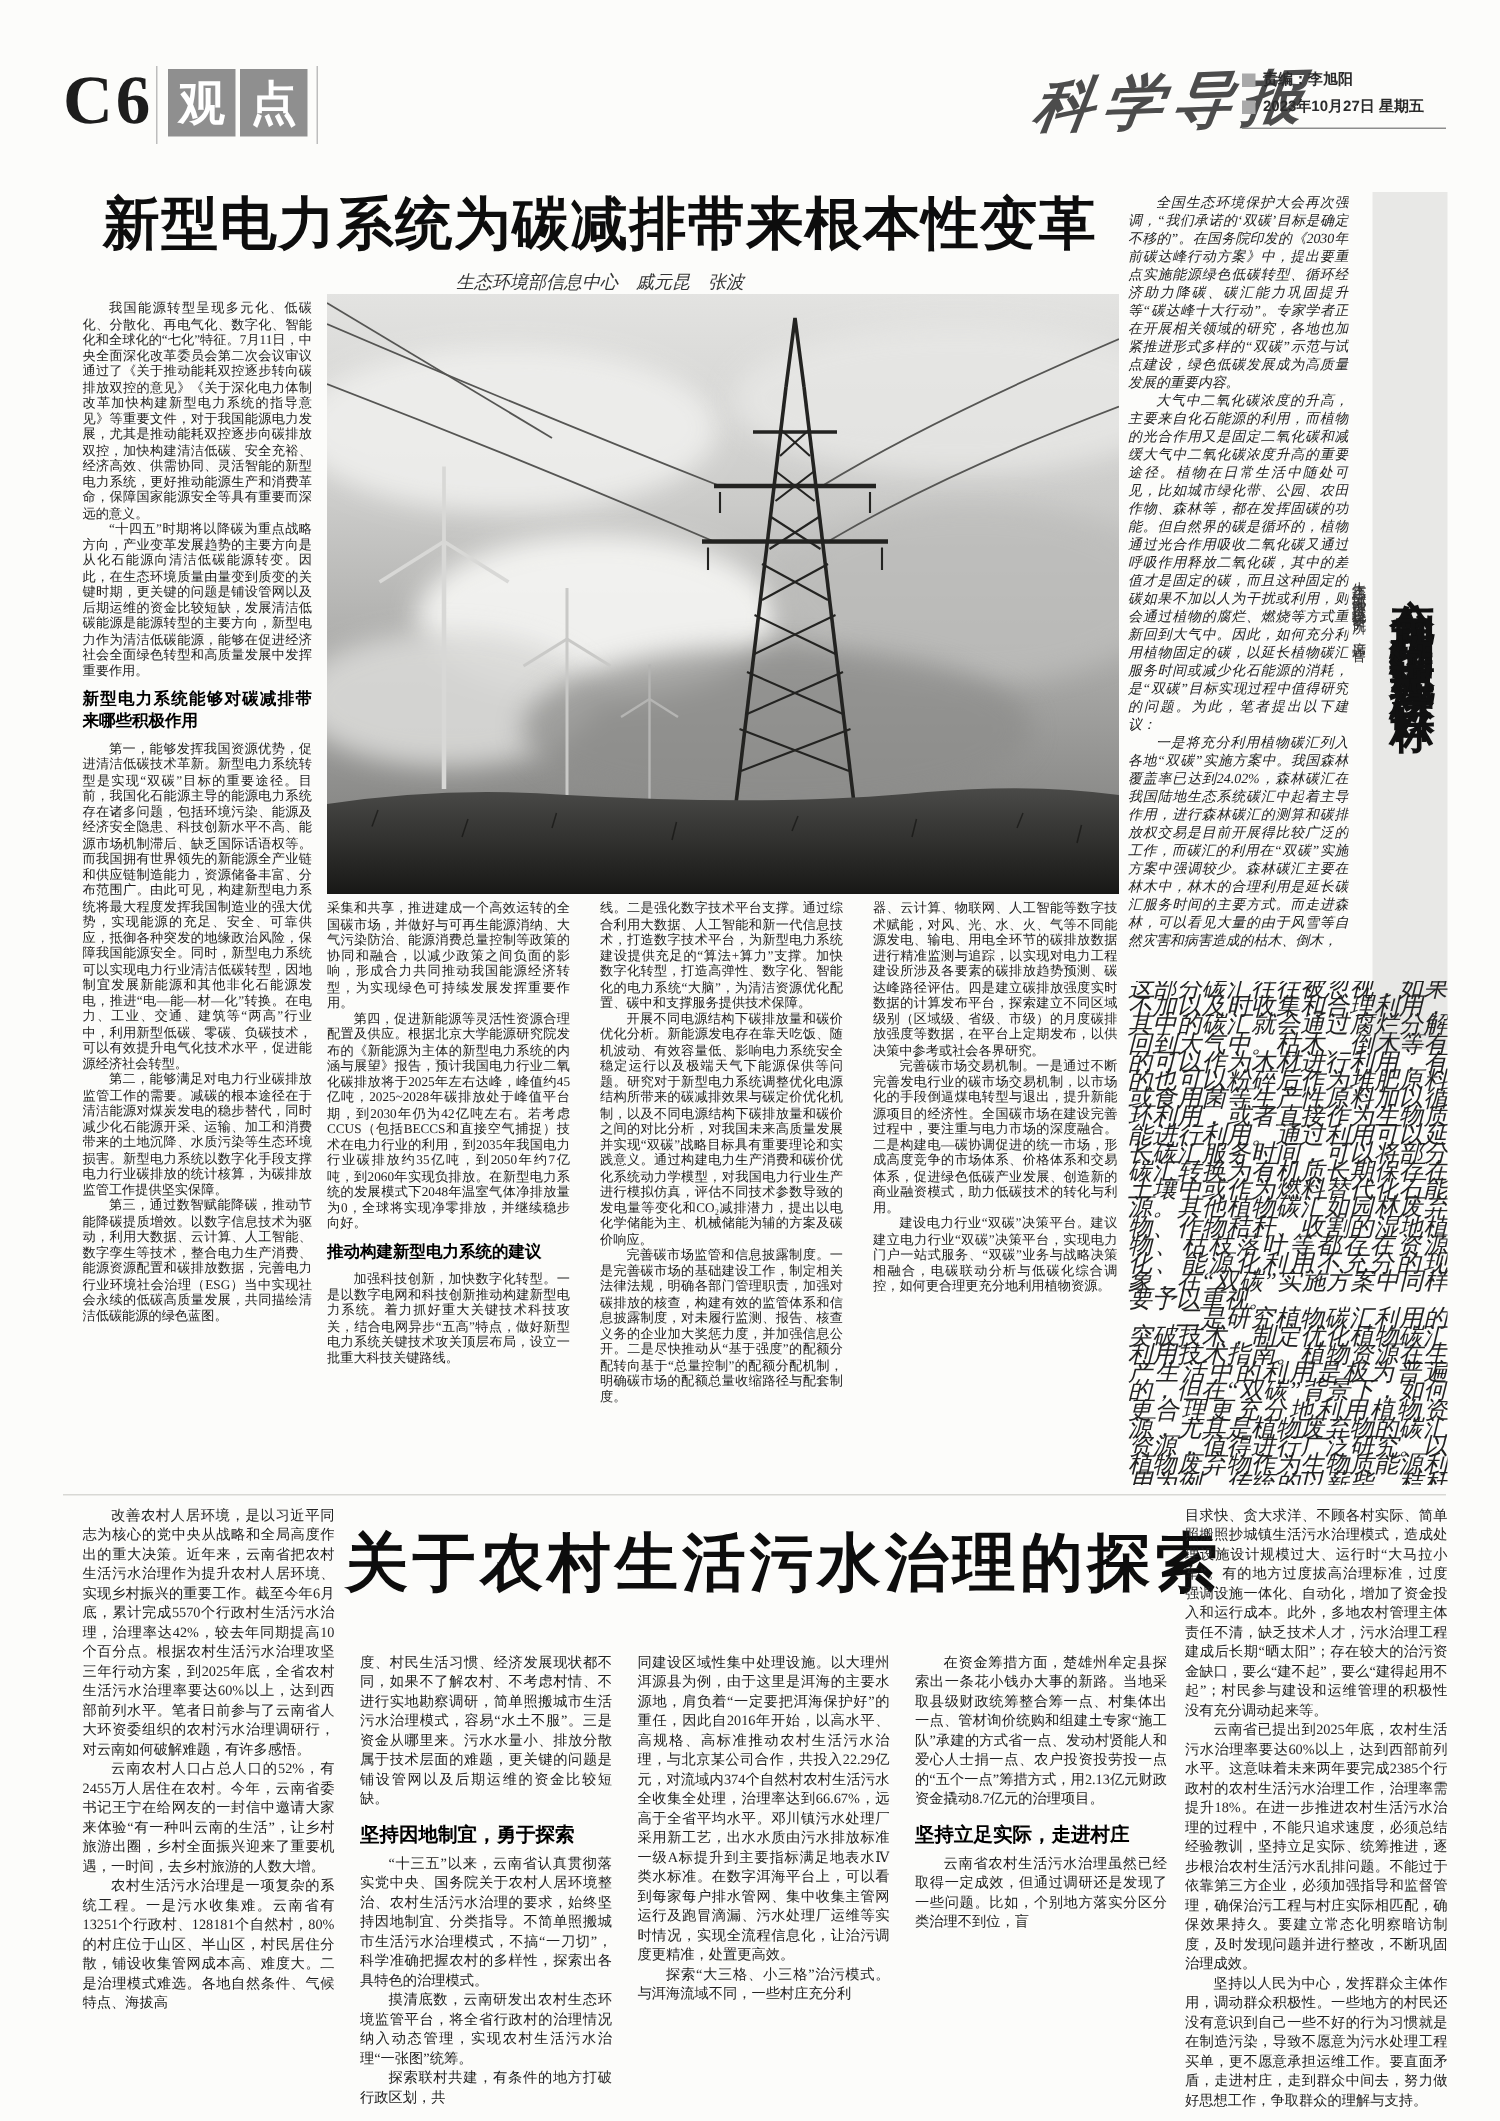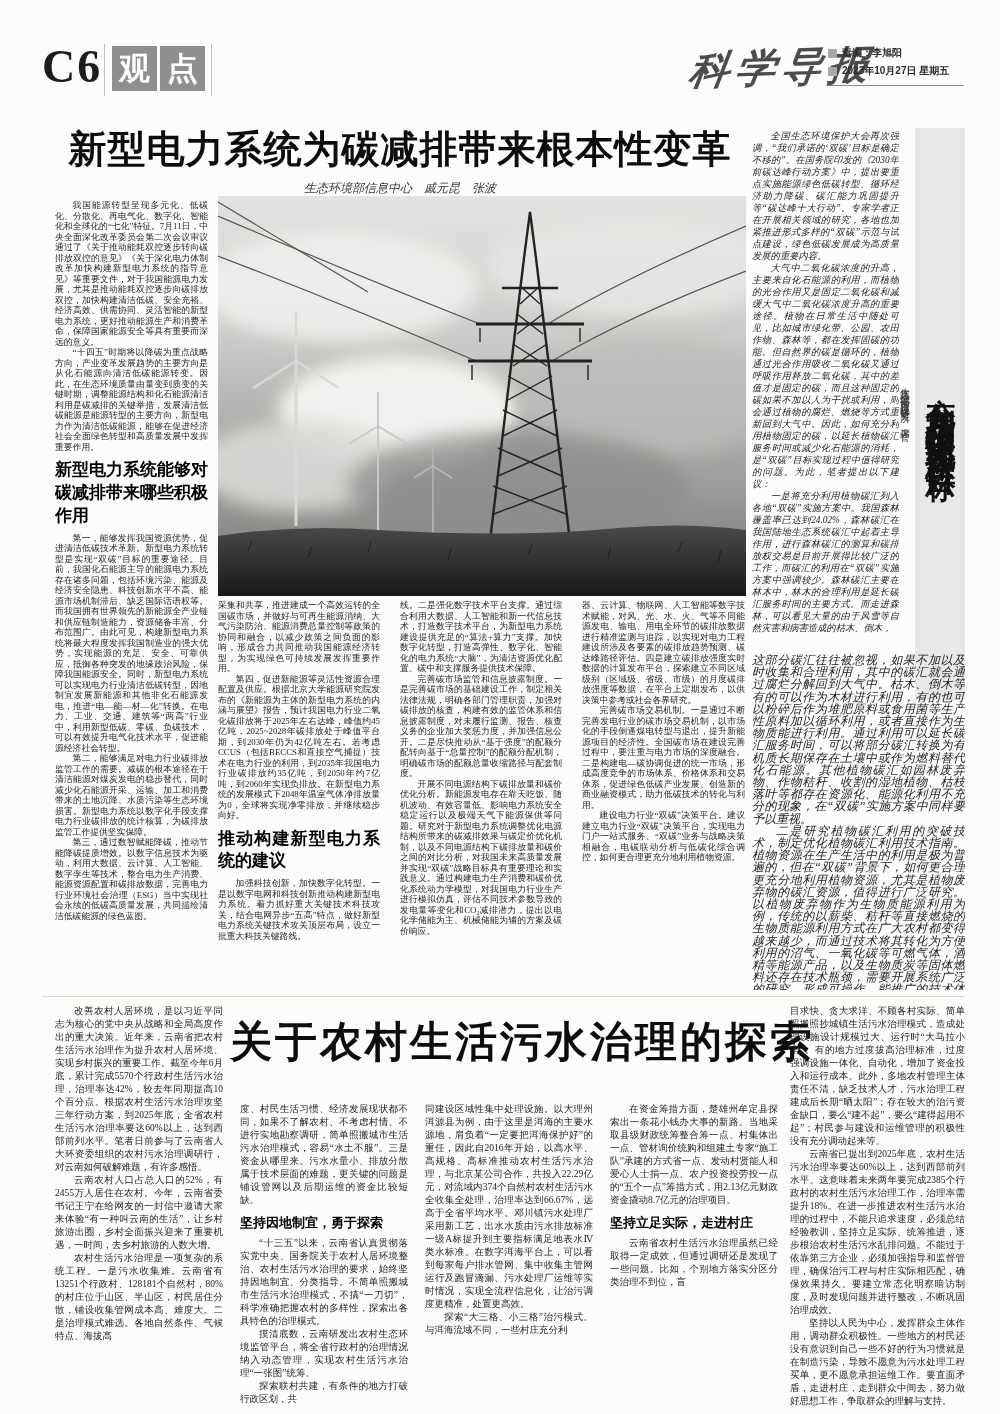--- a/index.html
+++ b/index.html
@@ -24,30 +24,30 @@
   .col .cont{text-indent:0;}
   .col .subhead{font-family:"Liberation Sans","DejaVu Sans",sans-serif;font-weight:bold;color:#000;
                 text-indent:0;margin:7px 0 5px;line-height:1.35;}
   
   .main-headline{position:absolute;left:55px;top:124px;width:690px;text-align:center;
                  font-family:"Liberation Sans","DejaVu Sans",sans-serif;font-weight:900;font-size:38px;
                  letter-spacing:1px;color:#0d0d0d;white-space:nowrap;}
   .main-byline{position:absolute;left:55px;top:180px;width:690px;text-align:center;
                font-style:italic;font-size:12px;color:#333;}
   .mcol{font-size:8.8px;line-height:10.5px;color:#222;}
-  .mcol .subhead{font-size:17px;}
+  .mcol .subhead{font-size:11px;}
   #m-col1{left:55px;top:200px;width:153px;height:757px;}
   #m-col2{left:218px;top:600px;width:162px;height:357px;}
   #m-col3{left:400px;top:600px;width:162px;height:357px;}
   #m-col4{left:582px;top:600px;width:163px;height:357px;}
   .photo{position:absolute;left:218px;top:196px;width:528px;height:400px;background:#cfcfcf;overflow:hidden;}
   
   .rcol{font-style:italic;font-size:9.3px;line-height:12px;color:#222;}
   #r-col{left:752px;top:130px;width:147px;height:520px;}
-  #r-full{left:752px;top:654px;width:213px;height:336px;font-size:12px;line-height:12.2px;}
+  #r-full{left:752px;top:654px;width:213px;height:336px;font-size:16px;line-height:12.2px;}
   .vtitle-strip{position:absolute;left:915px;top:128px;width:50px;height:572px;background:#e8e8e6;
                 display:flex;align-items:center;justify-content:center;}
   .vtitle{writing-mode:vertical-rl;font-family:"Liberation Serif","DejaVu Serif",serif;font-weight:bold;
           font-size:30px;letter-spacing:5px;color:#111;white-space:nowrap;}
   .vbyline{position:absolute;left:898px;top:380px;height:290px;writing-mode:vertical-rl;
            font-size:9.5px;letter-spacing:2px;color:#333;font-family:"Liberation Sans",sans-serif;}
   
   .divider{position:absolute;left:42px;top:996px;width:922px;height:1px;background:#d8d8d4;}
   .bottom-headline{position:absolute;left:230px;top:1014px;width:540px;text-align:center;
                    font-weight:bold;font-size:42px;letter-spacing:3px;color:#0d0d0d;white-space:nowrap;}
@@ -83,21 +83,21 @@
       <span class="sq"></span>
       <span>2023年10月27日 星期五</span>
     </div>
   </div>
 
   <div class="main-headline">新型电力系统为碳减排带来根本性变革</div>
   <div class="main-byline">生态环境部信息中心　戚元昆　张波</div>
 
   <div id="m-col1" class="col mcol">
       <p class="para">我国能源转型呈现多元化、低碳化、分散化、再电气化、数字化、智能化和全球化的“七化”特征。7月11日，中央全面深化改革委员会第二次会议审议通过了《关于推动能耗双控逐步转向碳排放双控的意见》《关于深化电力体制改革加快构建新型电力系统的指导意见》等重要文件，对于我国能源电力发展，尤其是推动能耗双控逐步向碳排放双控，加快构建清洁低碳、安全充裕、经济高效、供需协同、灵活智能的新型电力系统，更好推动能源生产和消费革命，保障国家能源安全等具有重要而深远的意义。</p>
-      <p class="para">“十四五”时期将以降碳为重点战略方向，产业变革发展趋势的主要方向是从化石能源向清洁低碳能源转变。因此，在生态环境质量由量变到质变的关键时期，调整能源结构和化石能源清洁利用是碳减排的关键举措，发展清洁低碳能源是能源转型的主要方向，新型电力作为清洁低碳能源，能够在促进经济社会全面绿色转型和高质量发展中发挥重要作用。</p>
+      <p class="para">“十四五”时期将以降碳为重点战略方向，产业变革发展趋势的主要方向是从化石能源向清洁低碳能源转变。因此，在生态环境质量由量变到质变的关键时期，更关键的问题是铺设管网以及后期运维的资金比较短缺，发展清洁低碳能源是能源转型的主要方向，新型电力作为清洁低碳能源，能够在促进经济社会全面绿色转型和高质量发展中发挥重要作用。</p>
       <h3 class="subhead">新型电力系统能够对碳减排带来哪些积极作用</h3>
       <p class="para">第一，能够发挥我国资源优势，促进清洁低碳技术革新。新型电力系统转型是实现“双碳”目标的重要途径。目前，我国化石能源主导的能源电力系统存在诸多问题，包括环境污染、能源及经济安全隐患、科技创新水平不高、能源市场机制滞后、缺乏国际话语权等。而我国拥有世界领先的新能源全产业链和供应链制造能力，资源储备丰富、分布范围广。由此可见，构建新型电力系统将最大程度发挥我国制造业的强大优势，实现能源的充足、安全、可靠供应，抵御各种突发的地缘政治风险，保障我国能源安全。同时，新型电力系统可以实现电力行业清洁低碳转型，因地制宜发展新能源和其他非化石能源发电，推进“电—能—材—化”转换。在电力、工业、交通、建筑等“两高”行业中，利用新型低碳、零碳、负碳技术，可以有效提升电气化技术水平，促进能源经济社会转型。</p>
       <p class="para">第二，能够满足对电力行业碳排放监管工作的需要。减碳的根本途径在于清洁能源对煤炭发电的稳步替代，同时减少化石能源开采、运输、加工和消费带来的土地沉降、水质污染等生态环境损害。新型电力系统以数字化手段支撑电力行业碳排放的统计核算，为碳排放监管工作提供坚实保障。</p>
       <p class="para">第三，通过数智赋能降碳，推动节能降碳提质增效。以数字信息技术为驱动，利用大数据、云计算、人工智能、数字孪生等技术，整合电力生产消费、能源资源配置和碳排放数据，完善电力行业环境社会治理（ESG）当中实现社会永续的低碳高质量发展，共同描绘清洁低碳能源的绿色蓝图。</p>
     </div>
 
   <div class="photo">
     <svg width="528" height="400" viewBox="0 0 528 400">
       <defs>
         <linearGradient id="sky" x1="0" y1="0" x2="0" y2="1">
@@ -193,22 +193,22 @@
   </div>
 
   <div id="m-col2" class="col mcol">
       <p class="cont">采集和共享，推进建成一个高效运转的全国碳市场，并做好与可再生能源消纳、大气污染防治、能源消费总量控制等政策的协同和融合，以减少政策之间负面的影响，形成合力共同推动我国能源经济转型，为实现绿色可持续发展发挥重要作用。</p>
       <p class="para">第四，促进新能源等灵活性资源合理配置及供应。根据北京大学能源研究院发布的《新能源为主体的新型电力系统的内涵与展望》报告，预计我国电力行业二氧化碳排放将于2025年左右达峰，峰值约45亿吨，2025~2028年碳排放处于峰值平台期，到2030年仍为42亿吨左右。若考虑CCUS（包括BECCS和直接空气捕捉）技术在电力行业的利用，到2035年我国电力行业碳排放约35亿吨，到2050年约7亿吨，到2060年实现负排放。在新型电力系统的发展模式下2048年温室气体净排放量为0，全球将实现净零排放，并继续稳步向好。</p>
       <h3 class="subhead">推动构建新型电力系统的建议</h3>
       <p class="para">加强科技创新，加快数字化转型。一是以数字电网和科技创新推动构建新型电力系统。着力抓好重大关键技术科技攻关，结合电网异步“五高”特点，做好新型电力系统关键技术攻关顶层布局，设立一批重大科技关键路线。</p>
     </div>
   <div id="m-col3" class="col mcol">
       <p class="cont">线。二是强化数字技术平台支撑。通过综合利用大数据、人工智能和新一代信息技术，打造数字技术平台，为新型电力系统建设提供充足的“算法+算力”支撑。加快数字化转型，打造高弹性、数字化、智能化的电力系统“大脑”，为清洁资源优化配置、碳中和支撑服务提供技术保障。</p>
+      <p class="para">开展不同电源结构下碳排放量和碳价优化分析。新能源发电存在靠天吃饭、随机波动、有效容量低、影响电力系统安全稳定运行以及极端天气下能源保供等问题。研究对于新型电力系统调整优化电源结构所带来的碳减排效果与碳定价优化机制，以及不同电源结构下碳排放量和碳价之间的对比分析，对我国未来高质量发展并实现“双碳”战略目标具有重要理论和实践意义。通过构建电力生产消费和碳价优化系统动力学模型，对我国电力行业生产进行模拟仿真，评估不同技术参数导致的发电量等变化和CO₂减排潜力，提出以电化学储能为主、机械储能为辅的方案及碳价响应。</p>
       <p class="para">完善碳市场监管和信息披露制度。一是完善碳市场的基础建设工作，制定相关法律法规，明确各部门管理职责，加强对碳排放的核查，构建有效的监管体系和信息披露制度，对未履行监测、报告、核查义务的企业加大奖惩力度，并加强信息公开。二是尽快推动从“基于强度”的配额分配转向基于“总量控制”的配额分配机制，明确碳市场的配额总量收缩路径与配套制度。</p>
-      <p class="para">开展不同电源结构下碳排放量和碳价优化分析。新能源发电存在靠天吃饭、随机波动、有效容量低、影响电力系统安全稳定运行以及极端天气下能源保供等问题。研究对于新型电力系统调整优化电源结构所带来的碳减排效果与碳定价优化机制，以及不同电源结构下碳排放量和碳价之间的对比分析，对我国未来高质量发展并实现“双碳”战略目标具有重要理论和实践意义。通过构建电力生产消费和碳价优化系统动力学模型，对我国电力行业生产进行模拟仿真，评估不同技术参数导致的发电量等变化和CO₂减排潜力，提出以电化学储能为主、机械储能为辅的方案及碳价响应。</p>
     </div>
   <div id="m-col4" class="col mcol">
       <p class="cont">器、云计算、物联网、人工智能等数字技术赋能，对风、光、水、火、气等不同能源发电、输电、用电全环节的碳排放数据进行精准监测与追踪，以实现对电力工程建设所涉及各要素的碳排放趋势预测、碳达峰路径评估。四是建立碳排放强度实时数据的计算发布平台，探索建立不同区域级别（区域级、省级、市级）的月度碳排放强度等数据，在平台上定期发布，以供决策中参考或社会各界研究。</p>
       <p class="para">完善碳市场交易机制。一是通过不断完善发电行业的碳市场交易机制，以市场化的手段倒逼煤电转型与退出，提升新能源项目的经济性。全国碳市场在建设完善过程中，要注重与电力市场的深度融合。二是构建电—碳协调促进的统一市场，形成高度竞争的市场体系、价格体系和交易体系，促进绿色低碳产业发展、创造新的商业融资模式，助力低碳技术的转化与利用。</p>
       <p class="para">建设电力行业“双碳”决策平台。建议建立电力行业“双碳”决策平台，实现电力门户一站式服务、“双碳”业务与战略决策相融合，电碳联动分析与低碳化综合调控，如何更合理更充分地利用植物资源。</p>
     </div>
 
   <div id="r-col" class="col rcol">
       <p class="para">全国生态环境保护大会再次强调，“我们承诺的‘双碳’目标是确定不移的”。在国务院印发的《2030年前碳达峰行动方案》中，提出要重点实施能源绿色低碳转型、循环经济助力降碳、碳汇能力巩固提升等“碳达峰十大行动”。专家学者正在开展相关领域的研究，各地也加紧推进形式多样的“双碳”示范与试点建设，绿色低碳发展成为高质量发展的重要内容。</p>
       <p class="para">大气中二氧化碳浓度的升高，主要来自化石能源的利用，而植物的光合作用又是固定二氧化碳和减缓大气中二氧化碳浓度升高的重要途径。植物在日常生活中随处可见，比如城市绿化带、公园、农田作物、森林等，都在发挥固碳的功能。但自然界的碳是循环的，植物通过光合作用吸收二氧化碳又通过呼吸作用释放二氧化碳，其中的差值才是固定的碳，而且这种固定的碳如果不加以人为干扰或利用，则会通过植物的腐烂、燃烧等方式重新回到大气中。因此，如何充分利用植物固定的碳，以延长植物碳汇服务时间或减少化石能源的消耗，是“双碳”目标实现过程中值得研究的问题。为此，笔者提出以下建议：</p>

